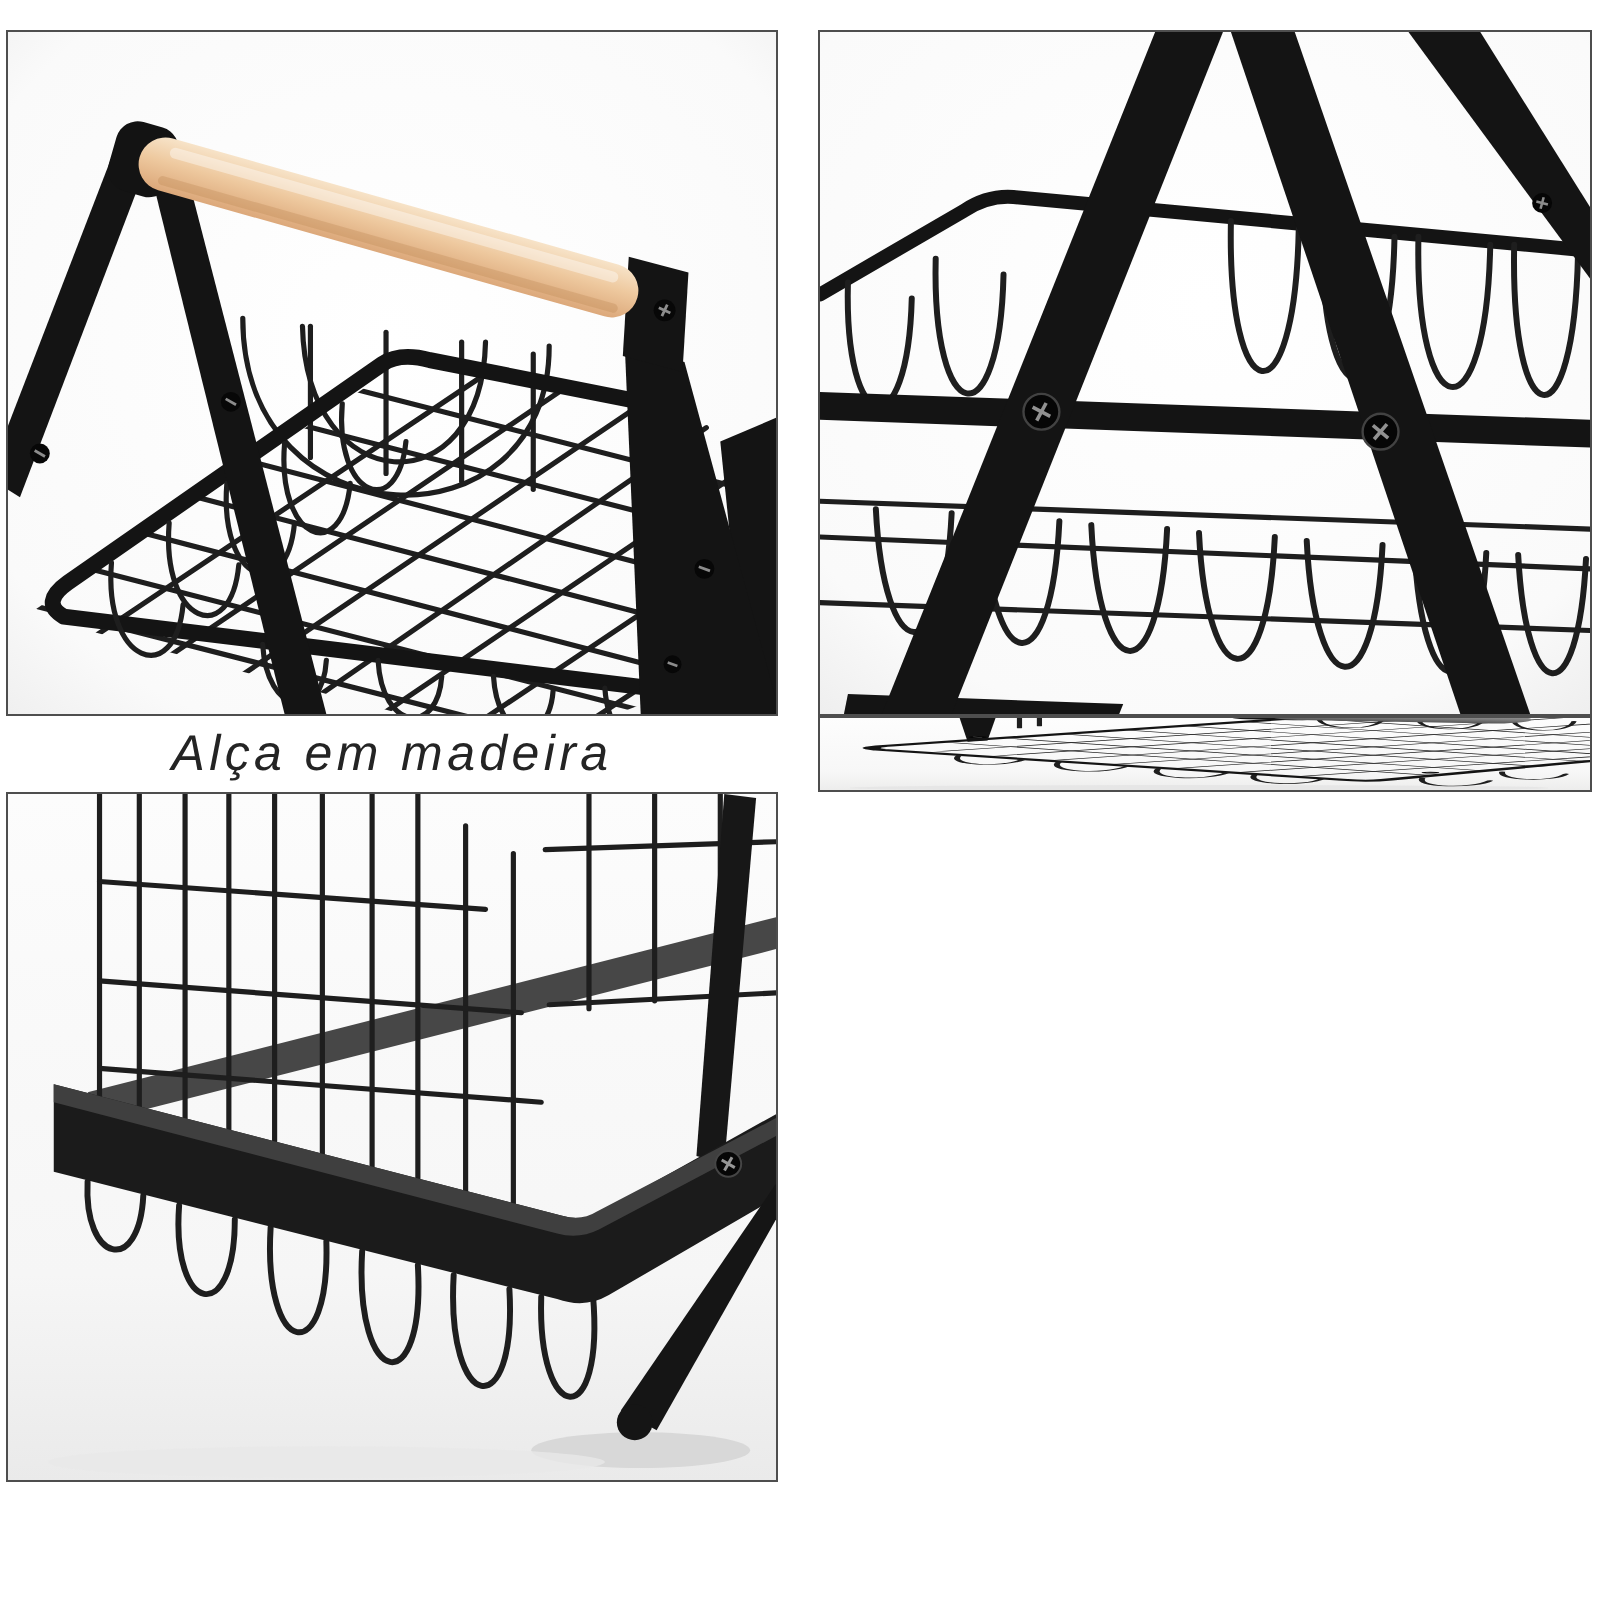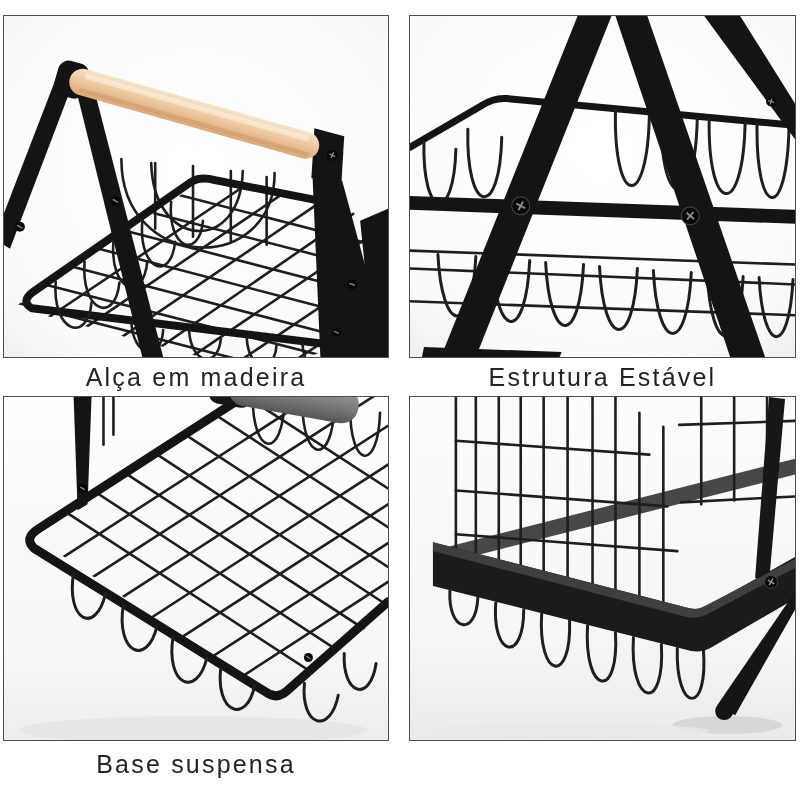--- a/index.html
+++ b/index.html
@@ -13,20 +13,21 @@
   .page{
     width:800px;height:800px;
     background:var(--page_bg,#fff);
     box-sizing:border-box;
     padding:15px 4px 0 3px;
     display:grid;
     grid-template-columns:386px 387px;
     grid-template-rows:343px 38px 345px 59px;
     column-gap:20px;
     font-family:"Liberation Sans","DejaVu Sans",sans-serif;
+    font-style:italic;
   }
   .photo-frame{
     border:1.5px solid var(--photo_border,#4e4e4e);
     box-sizing:border-box;
     overflow:hidden;
     background:#fbfbfb;
   }
   .photo-frame svg{display:block;width:100%;height:100%;}
   .caption{
     display:flex;justify-content:center;align-items:center;
@@ -198,23 +199,20 @@
       <g transform="translate(362,86)">
         <circle r="5" fill="#060606"></circle>
           <path d="M-3,0H3 M0,-3V3" stroke="#8c8c8c" stroke-width="1.3" transform="rotate(15)"></path>
       </g>
     </svg>
   </div>
 
   <div class="caption">
       <span>Alça em madeira</span>
     </div>
-  <div class="caption">
-      <span>Estrutura Estável</span>
-    </div>
 
   <div class="photo-frame">
     <svg viewBox="0 0 386 345" preserveAspectRatio="none">
       <defs>
         <linearGradient id="p3bg" x1="0" y1="0" x2="0" y2="1">
           <stop offset="0%" stop-color="#fdfdfd"></stop>
             <stop offset="75%" stop-color="#f7f7f7"></stop>
             <stop offset="100%" stop-color="#ededec"></stop>
         </linearGradient>
         <linearGradient id="grayHandle" x1="0" y1="0" x2="0" y2="1">
@@ -340,17 +338,14 @@
       <circle cx="315" cy="316" r="9" fill="#151515"></circle>
 
       <g transform="translate(362,186)">
         <circle r="6.5" fill="#060606"></circle>
           <circle r="6.5" fill="none" stroke="#454545" stroke-width="1"></circle>
         <path d="M-3.8,0H3.8 M0,-3.8V3.8" stroke="#969696" stroke-width="1.5" transform="rotate(30)"></path>
       </g>
     </svg>
   </div>
 
-  <div class="caption bottom">
-      <span>Base suspensa</span>
-    </div>
 
 </div>
 
 </body></html>

